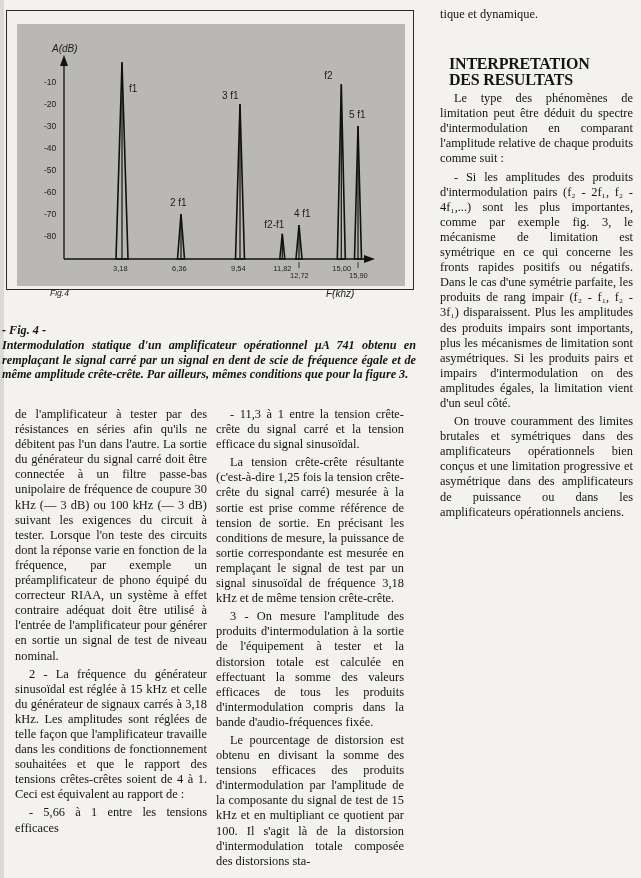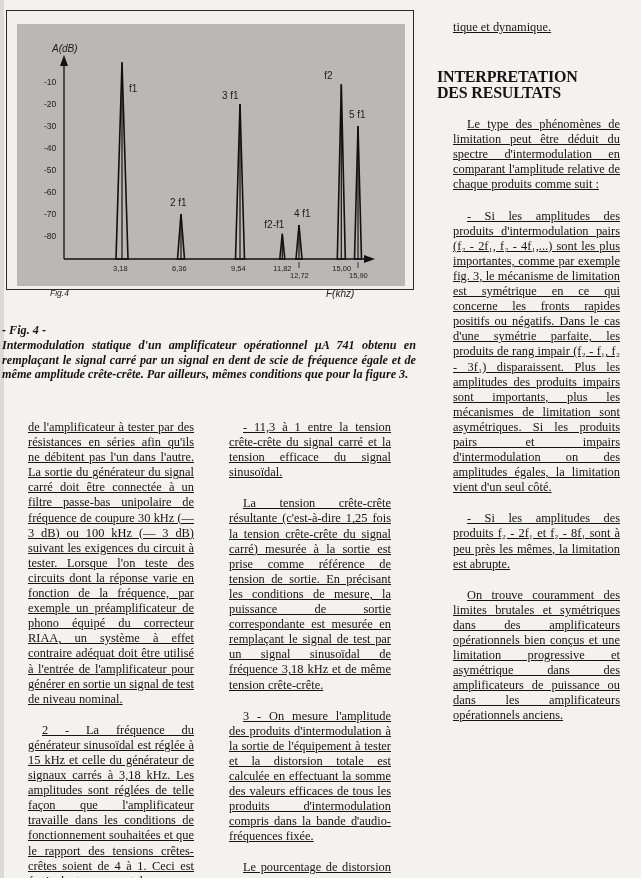--- a/index.html
+++ b/index.html
@@ -7,26 +7,26 @@
          font-family:"Liberation Serif", serif; color:#141414; }
   .figframe { position:absolute; left:6px; top:10px; width:408px; height:280px;
               border:1.5px solid #2a2a2a; background:#f1f0ec; box-sizing:border-box; }
   .figbg { position:absolute; left:17px; top:24px; width:388px; height:262px; background:#b9b8b5; }
   svg.chart { position:absolute; left:0; top:0; }
   .chart text { font-family:"Liberation Sans", sans-serif; fill:#1c1c1c; }
   .caption { position:absolute; left:2px; top:323px; width:414px; font-style:italic; font-weight:bold;
              font-size:12.2px; line-height:14.8px; text-align:justify; }
   .caption .figlabel { display:block; }
   .col { position:absolute; font-size:12.4px; line-height:15.1px; text-align:justify; hyphens:manual; }
-  .col p { margin:16px; text-indent:0;text-decoration:underline; }
+  .col p { margin:3px; text-indent:0; }
   .col p.ind { text-indent:14px; }
   #col-left { left:12px; top:404px; width:198px; }
   #col-mid { left:213px; top:404px; width:194px; }
   #col-right { left:437px; top:4px; width:199px; }
-  .heading { font-weight:bold; font-size:16px; line-height:16px; margin:34px 0 2px 0; letter-spacing:-0.2px; }
+  .heading { font-weight:bold; font-size:16px; line-height:16px; margin:34px 0 2px 12px; letter-spacing:-0.2px; }
   .page-edge { position:absolute; left:0; top:0; width:4px; height:878px; background:#dcdad4; }
 </style>
 </head>
 <body>
 
 <div class="page-edge"></div>
 
 <div class="figframe"></div>
 <div class="figbg"></div>
 
@@ -104,16 +104,15 @@
   <div id="right-top">
       <p>tique et dynamique.</p>
     </div>
   <div class="heading">
     <div>INTERPRETATION</div>
     <div>DES RESULTATS</div>
   </div>
   <div id="right-bottom">
       <p class="ind">Le type des phénomènes de limitation peut être déduit du spectre d'intermodulation en comparant l'amplitude relative de chaque produits comme suit :</p>
       <p class="ind">- Si les amplitudes des produits d'intermodulation pairs (f₂ - 2f₁, f₂ - 4f₁,...) sont les plus importantes, comme par exemple fig. 3, le mécanisme de limitation est symétrique en ce qui concerne les fronts rapides positifs ou négatifs. Dans le cas d'une symétrie parfaite, les produits de rang impair (f₂ - f₁,   f₂ - 3f₁)  disparaissent. Plus les amplitudes des produits impairs sont importants, plus les mécanismes de limitation sont asymétriques. Si les produits pairs et impairs d'intermodulation on des amplitudes égales, la limitation vient d'un seul côté.</p>
-      <p class="ind">- Si les amplitudes des produits f₂ - 2f₁ et f₂ - 8f₁ sont à peu près les mêmes, la limitation est abrupte.</p>
       <p class="ind">On trouve couramment des limites brutales et symétriques dans des amplificateurs opérationnels bien conçus et une limitation progressive et asymétrique dans des amplificateurs de puissance ou dans les amplificateurs opérationnels anciens.</p>
     </div>
 </div>
 
 </body></html>

